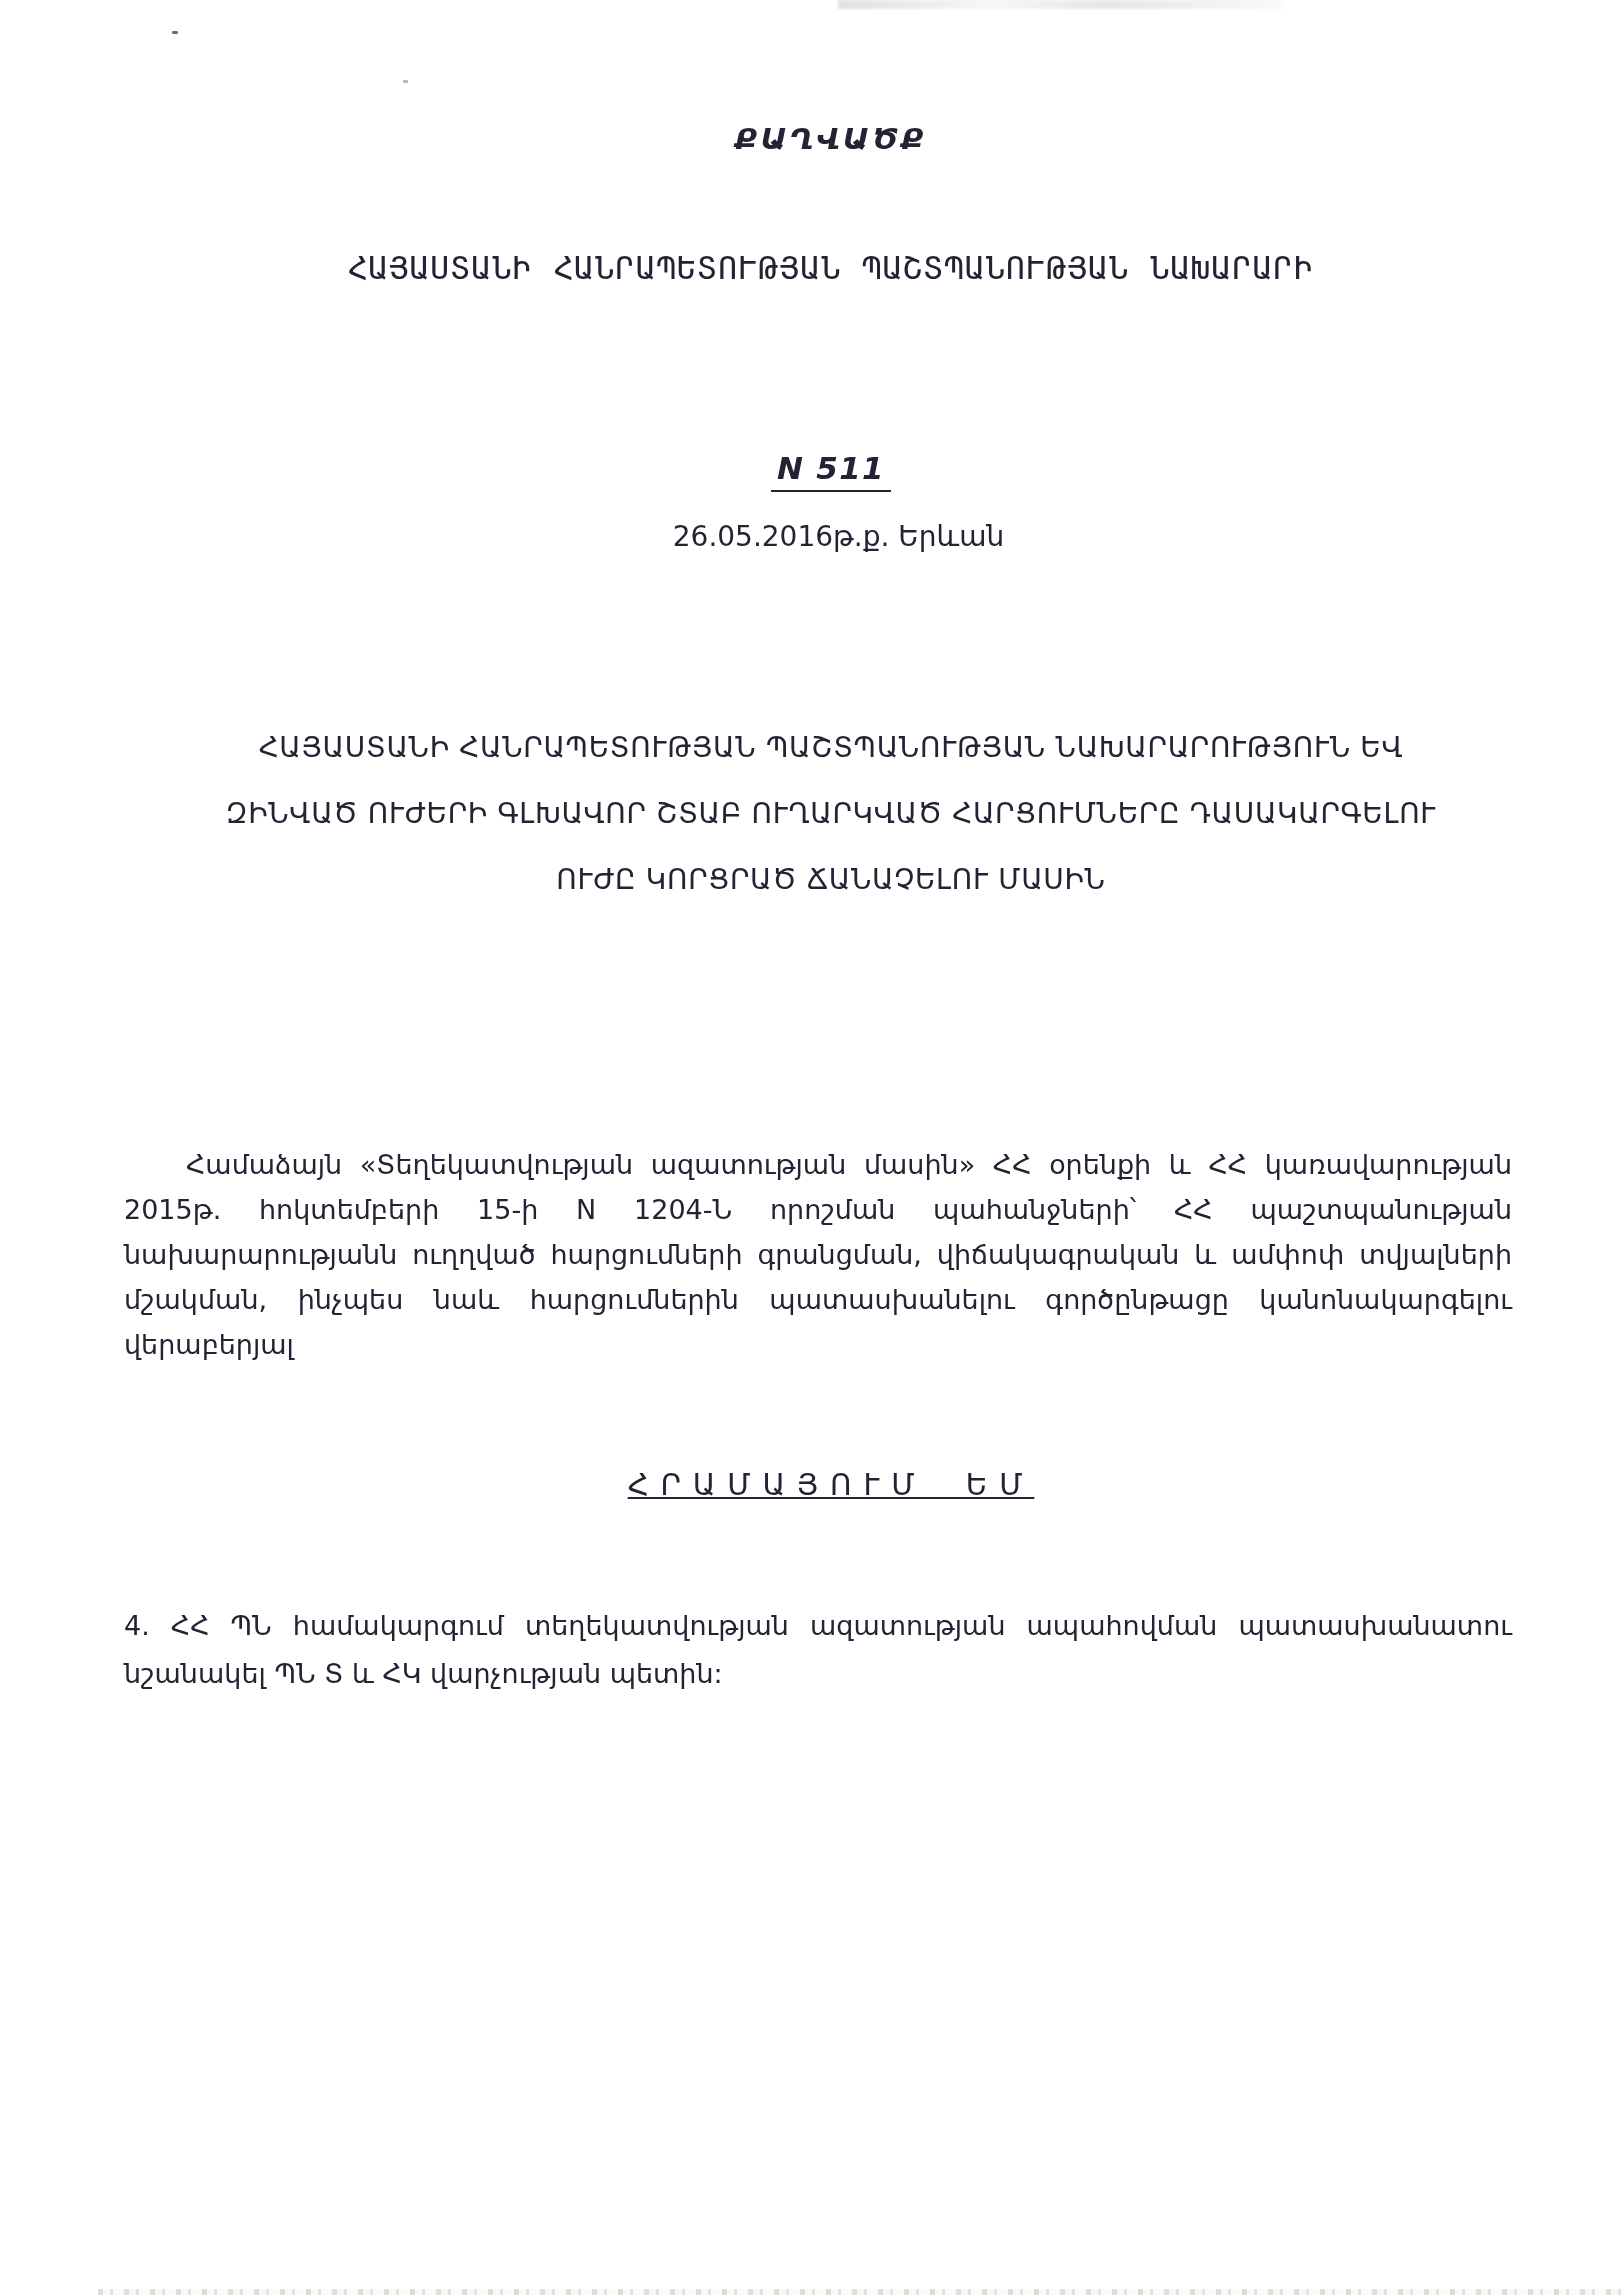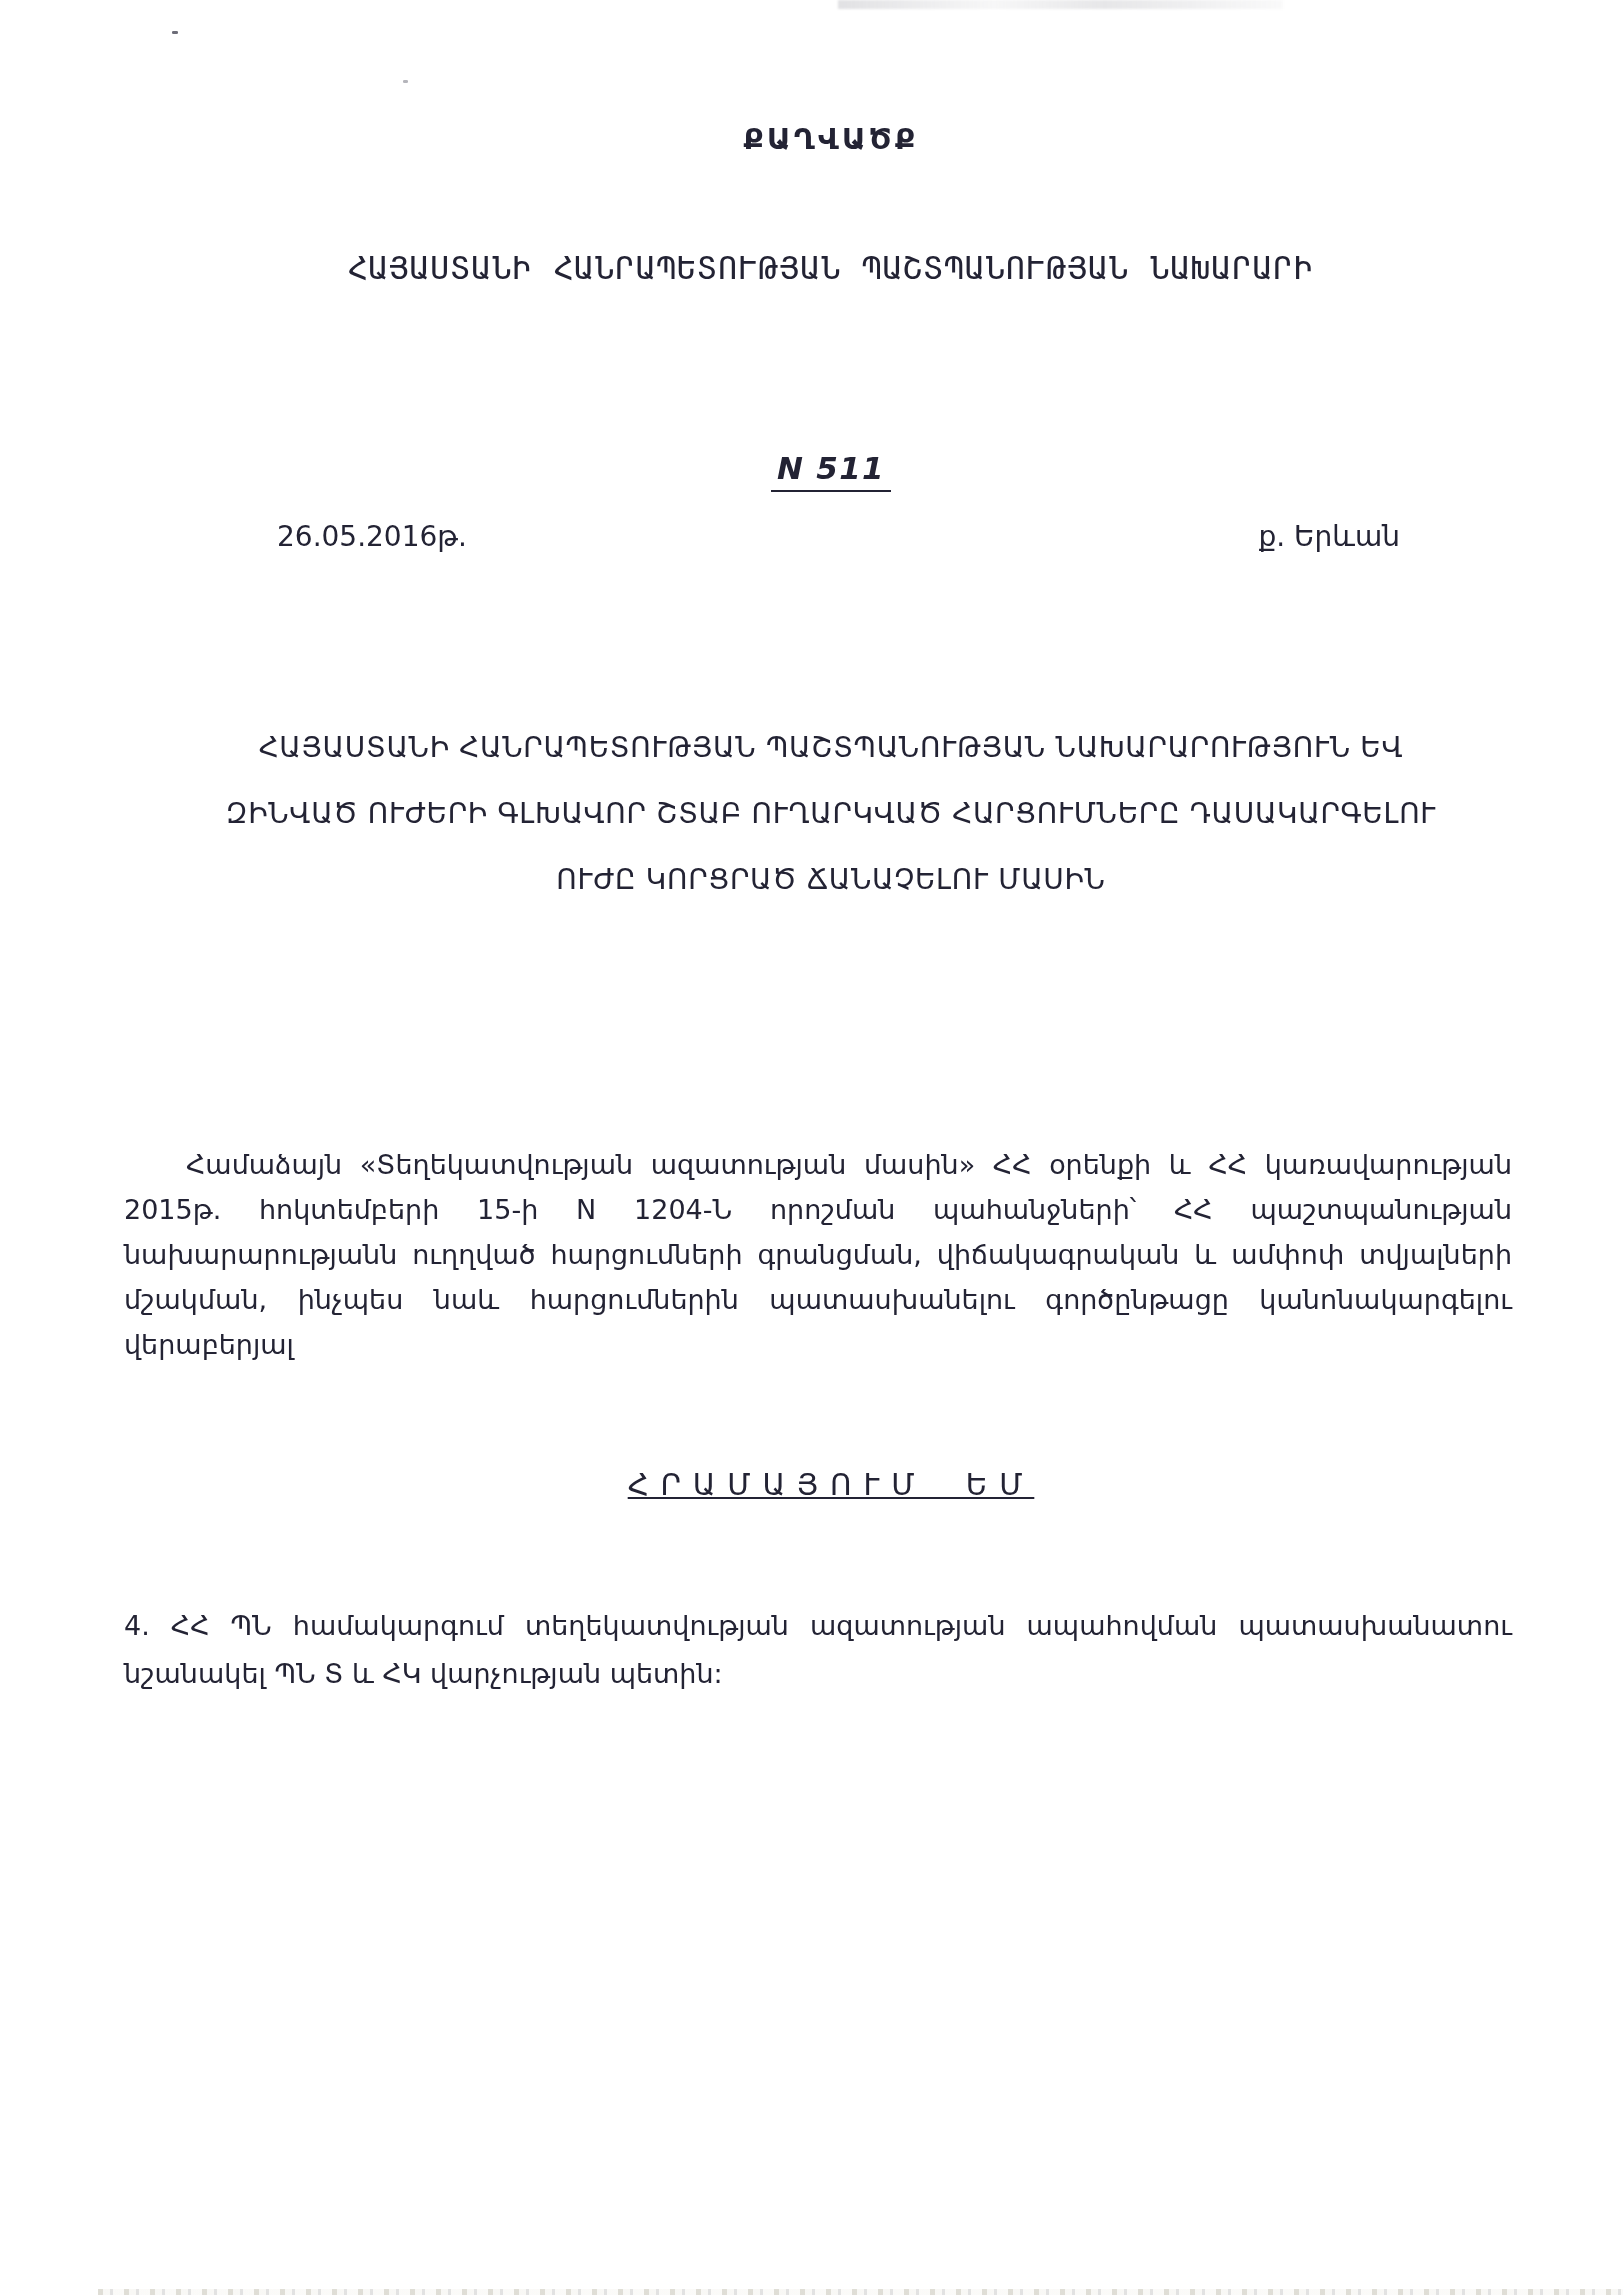--- a/index.html
+++ b/index.html
@@ -25,20 +25,21 @@
     position: absolute;
     left: 39px;
     width: 1584px;
     text-align: center;
   }
   .doc-type {
     top: 122px;
     font-size: 29px;
     font-weight: bold;
     letter-spacing: 3.3px;
+    font-style: italic;
   }
   .authority {
     top: 249px;
     font-size: 32px;
     letter-spacing: 1.3px;
     white-space: nowrap;
     font-family: Liberation Mono, monospace;
   }
   .doc-kind {
     top: 310px;
@@ -56,21 +57,21 @@
     border-bottom: 2.6px solid var(--ink);
     padding: 0 6.5px 3.9px 6.5px;
     font-style: italic;
   }
   .date-row {
     position: absolute;
     top: 520px;
     left: 0;
     width: 1623px;
     display: flex;
-    justify-content: space-between;
+    justify-content: center;
     padding: 0 223px 0 277px;
     font-size: 28px;
   }
   .subject {
     top: 715px;
     font-size: 28px;
     line-height: 66px;
     letter-spacing: 0.7px;
   }
   .subject-line { white-space: nowrap; }

